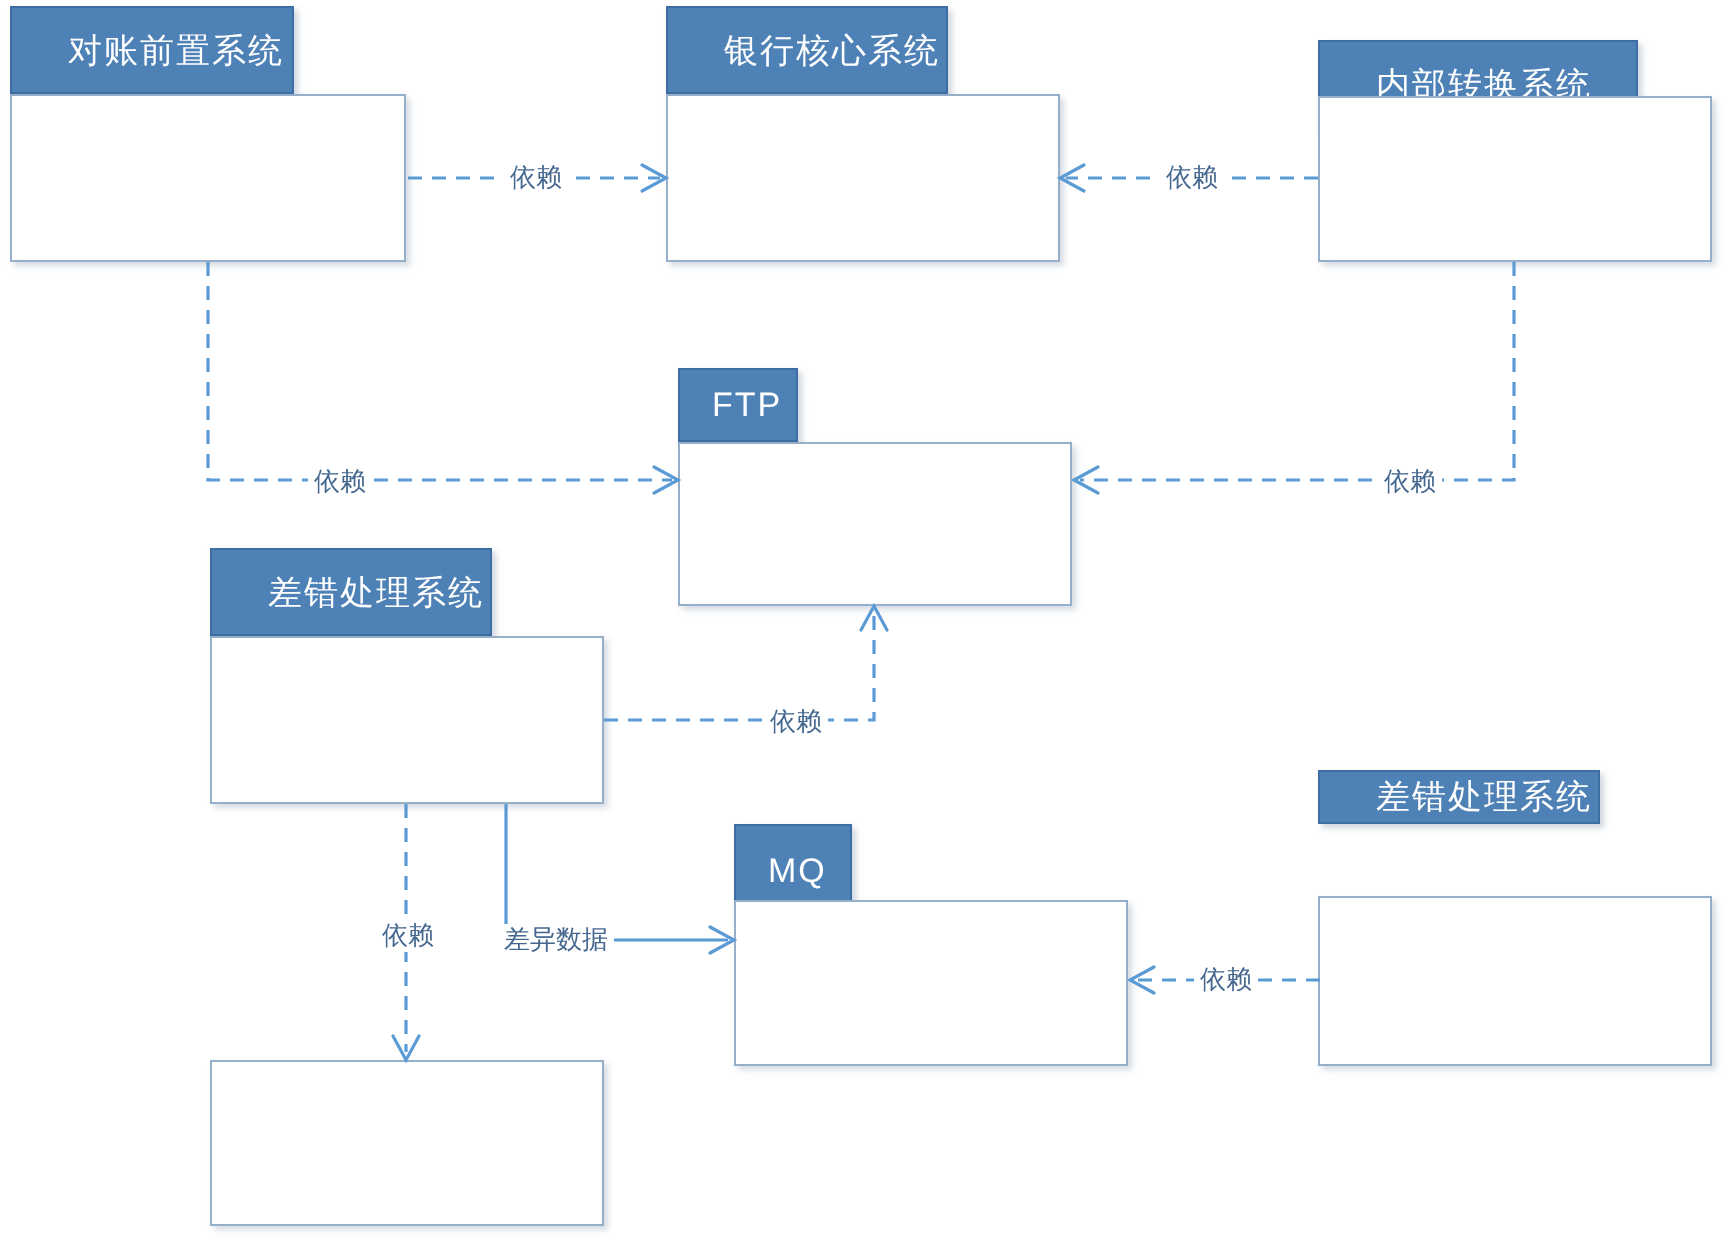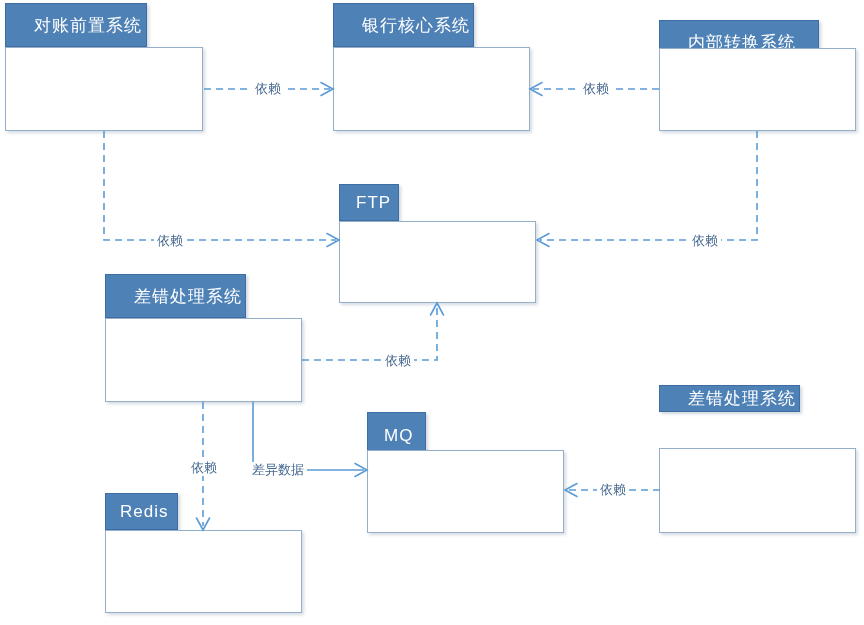--- a/index.html
+++ b/index.html
@@ -65,23 +65,20 @@
   <div class="pkg-tab" style="left:367px;top:412px;width:59px;height:48px;padding-left:16px">
     <span>MQ</span>
   </div>
   <div class="pkg-body" style="left:367px;top:450px;width:197px;height:83px"></div>
 
   <div class="pkg-tab" style="left:659px;top:385px;width:141px;height:27px">
     <span>差错处理系统</span>
   </div>
   <div class="pkg-body" style="left:659px;top:448px;width:197px;height:85px"></div>
 
-  <div class="pkg-tab" style="left:105px;top:493px;width:73px;height:37px;padding-left:14px">
-    <span>Redis</span>
-  </div>
   <div class="pkg-body" style="left:105px;top:530px;width:197px;height:83px"></div>
 
   <svg class="connectors" width="864" height="625" viewBox="0 0 864 625">
 
     <path class="edge dashed" d="M204,89 L330,89"></path>
     <path class="head" d="M321,82.5 L333,89 L321,95.5"></path>
 
     <path class="edge dashed" d="M659,89 L533,89"></path>
     <path class="head" d="M542,82.5 L530,89 L542,95.5"></path>
 

